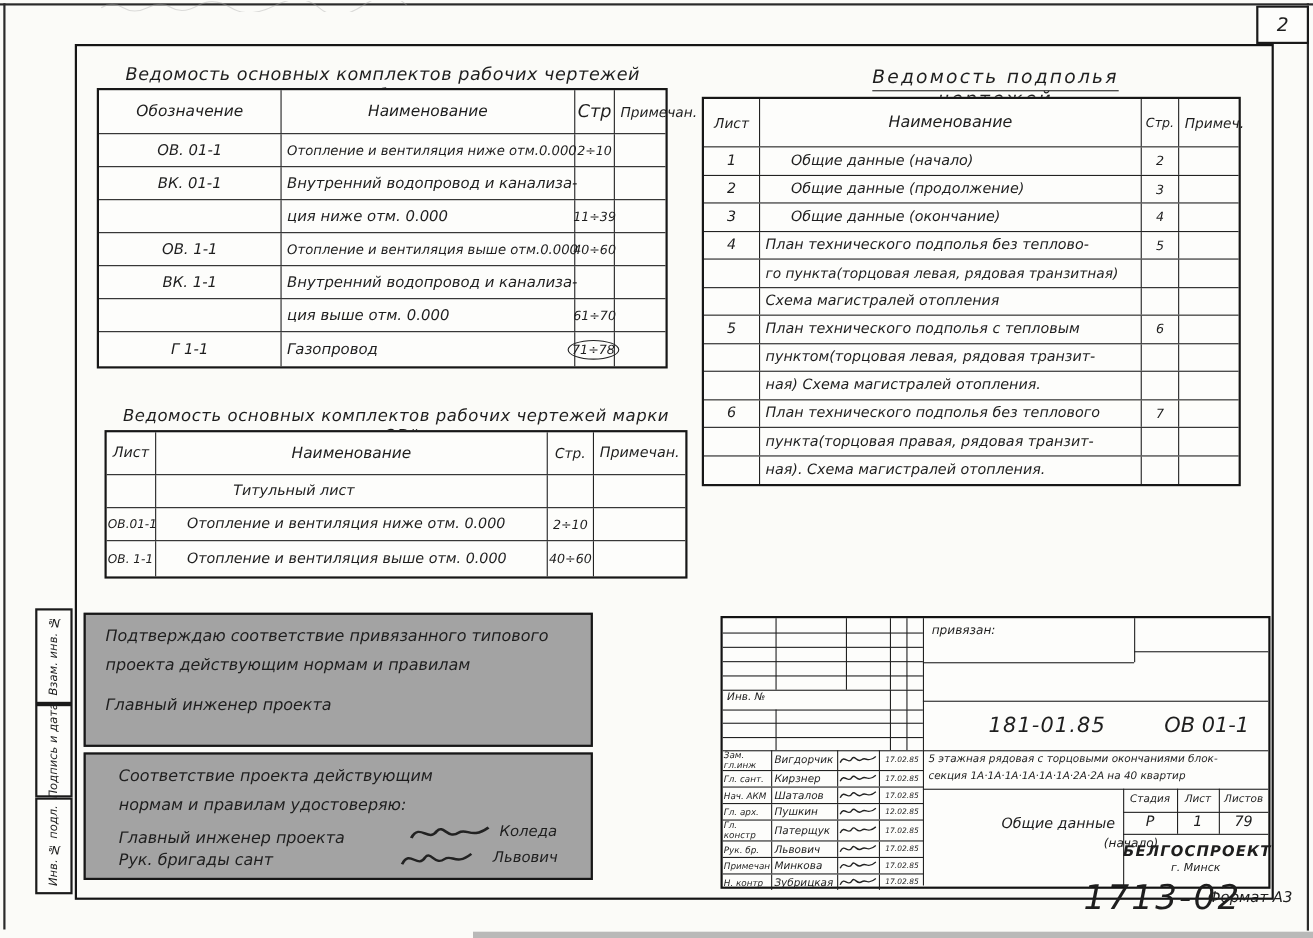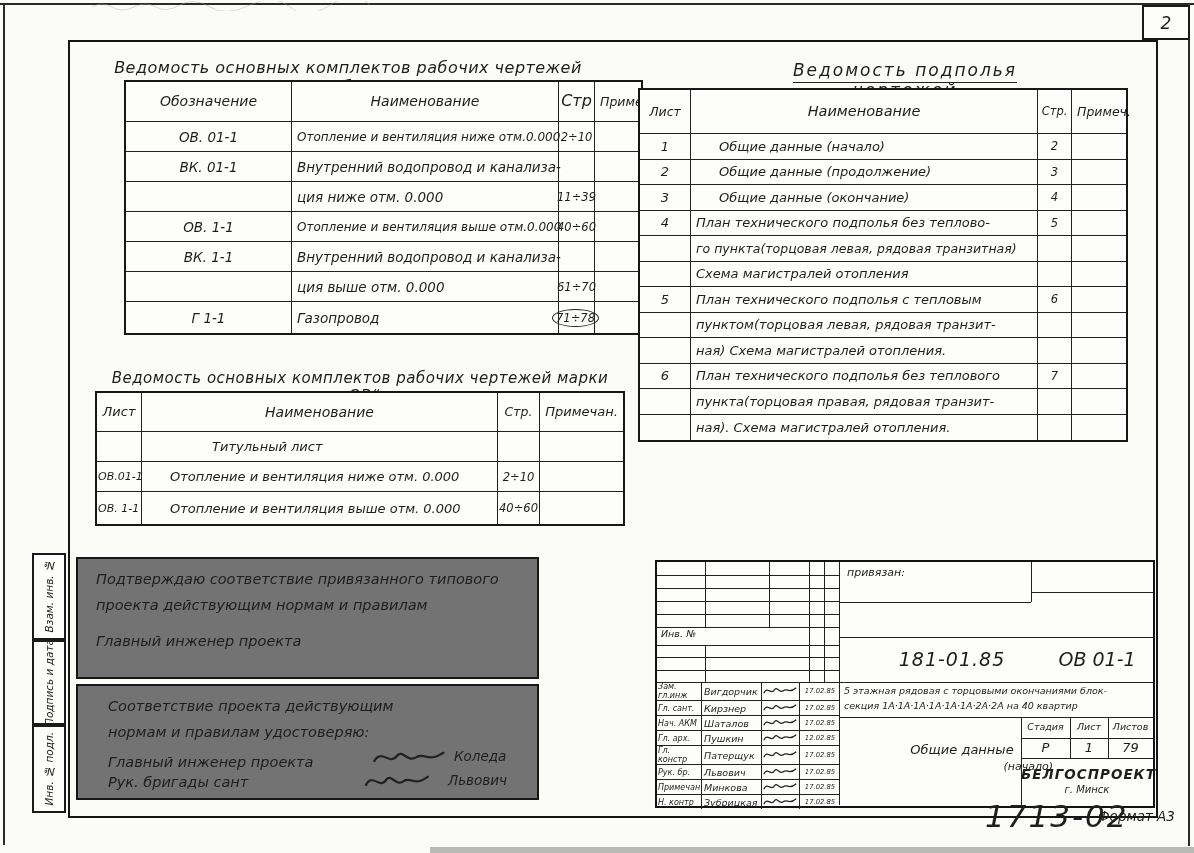--- a/index.html
+++ b/index.html
@@ -23,33 +23,33 @@
   .trow{display:grid;border-bottom:1.5px solid #222;box-sizing:border-box;}
   .trow:last-child{border-bottom:none;}
   .tcell{border-right:1.5px solid #222;box-sizing:border-box;display:flex;align-items:center;
     white-space:nowrap;overflow:visible;padding:0 5px;font-style:italic;}
   .tcell:last-child{border-right:none;}
   .th{justify-content:center;text-align:center;white-space:normal;line-height:1.05;}
   .cen{justify-content:center;}
   .tbl-title{position:absolute;text-align:center;font-style:italic;letter-spacing:.5px;}
   .underl{border-bottom:1.6px solid #222;padding-bottom:2px;}
   #tbl-album .trow{grid-template-columns:166px 267px 36px 1fr;}
-  #tbl-album{font-size:13.5px;margin-left:36px;}
+  #tbl-album{font-size:13.5px;}
   #tbl-ov .trow{grid-template-columns:45px 356px 42px 1fr;}
   #tbl-ov{font-size:13px;}
   #tbl-work .trow{grid-template-columns:51px 347px 34px 1fr;}
   #tbl-work{font-size:13px;}
   .h40{height:40px;} .h39{height:39px;} .h44{height:44px;}
   .h30{height:30px;} .h31{height:31px;} .h32{height:32px;} .h255{height:25.5px;}
   .indent{padding-left:28px;}
   .indent2{padding-left:70px;}
   .circled{border:1.6px solid #222;border-radius:50%;padding:1px 3px;margin-left:-2px;}
   .pg{font-size:11.5px;padding:0 1px;justify-content:center;}
   
-  .stat{position:absolute;border:2.2px solid #171717;box-sizing:border-box;background:#737373;font-size:14.5px;}
+  .stat{position:absolute;border:2.2px solid #171717;box-sizing:border-box;background:#a3a3a3;font-size:14.5px;}
   .stat .stline{position:absolute;white-space:nowrap;font-style:italic;}
   
   .vcell{position:absolute;left:32px;width:34px;border:2px solid #1a1a1a;box-sizing:border-box;
     display:flex;align-items:center;justify-content:center;background:#fdfdfb;}
   .vcell span{writing-mode:vertical-rl;transform:rotate(180deg);font-size:10.5px;font-style:italic;white-space:nowrap;}
   
   #stamp{left:655px;top:560px;width:500px;height:248px;border:2.5px solid #131313;box-sizing:border-box;background:#fdfdfb;}
   #stamp .vl{position:absolute;width:0;border-left:1.6px solid #222;}
   #stamp .hl{position:absolute;height:0;border-top:1.6px solid #222;}
   #stamp .lbl{position:absolute;font-style:italic;white-space:nowrap;}

